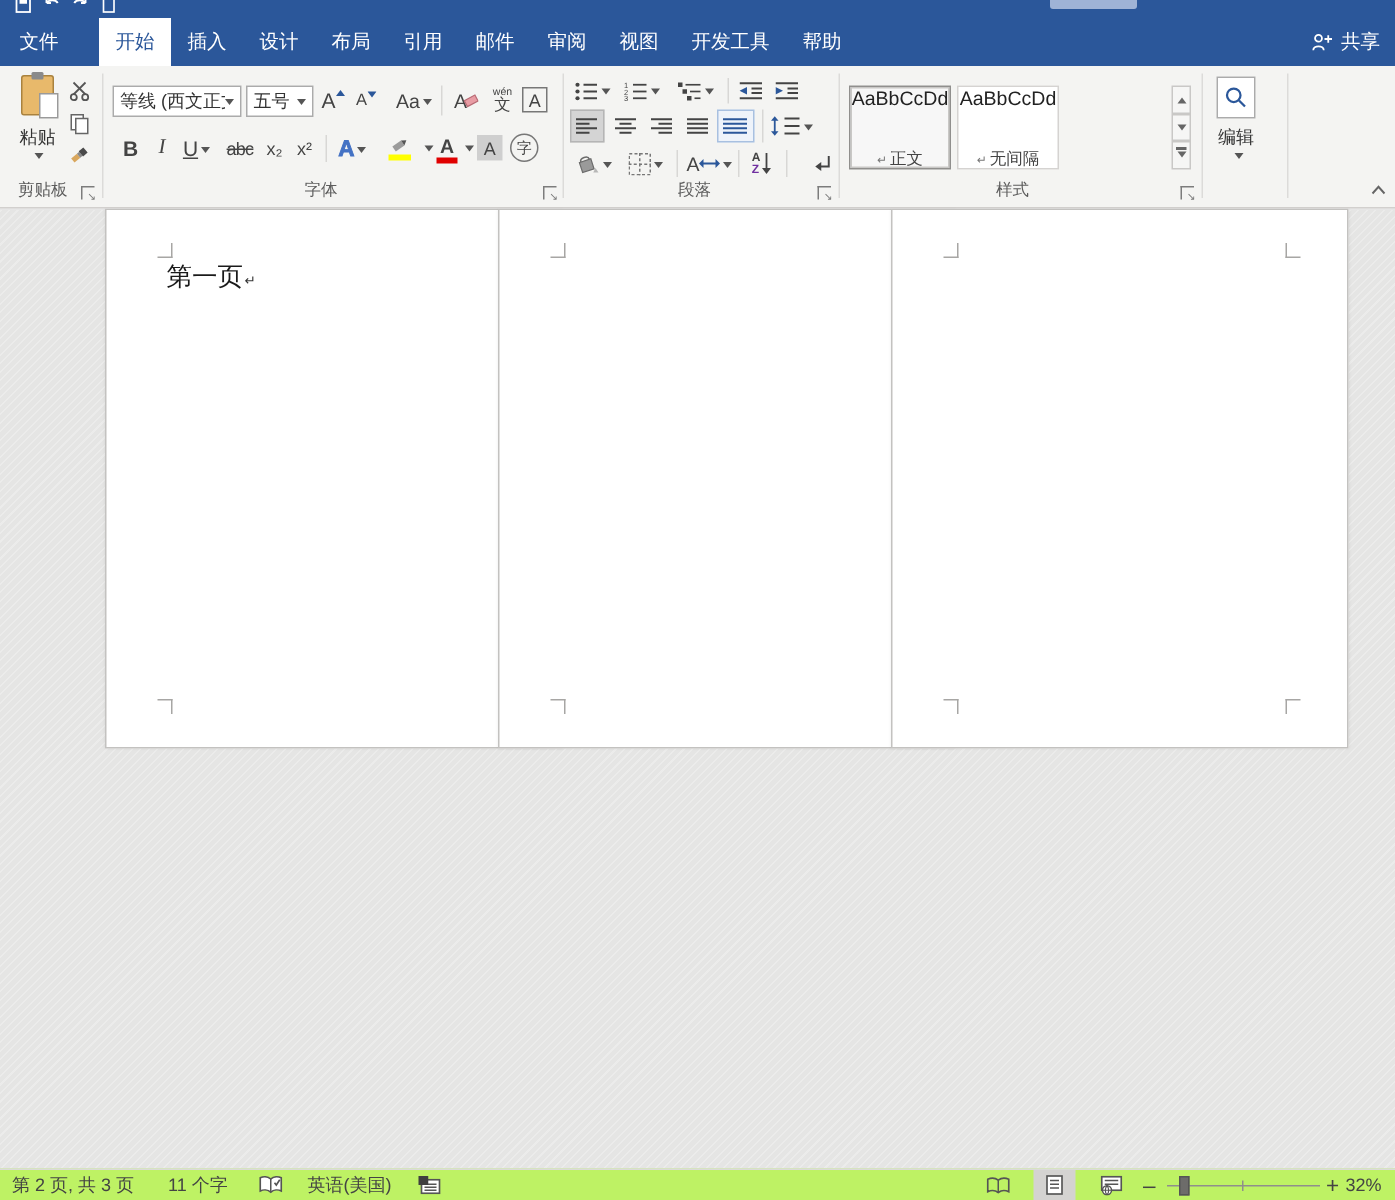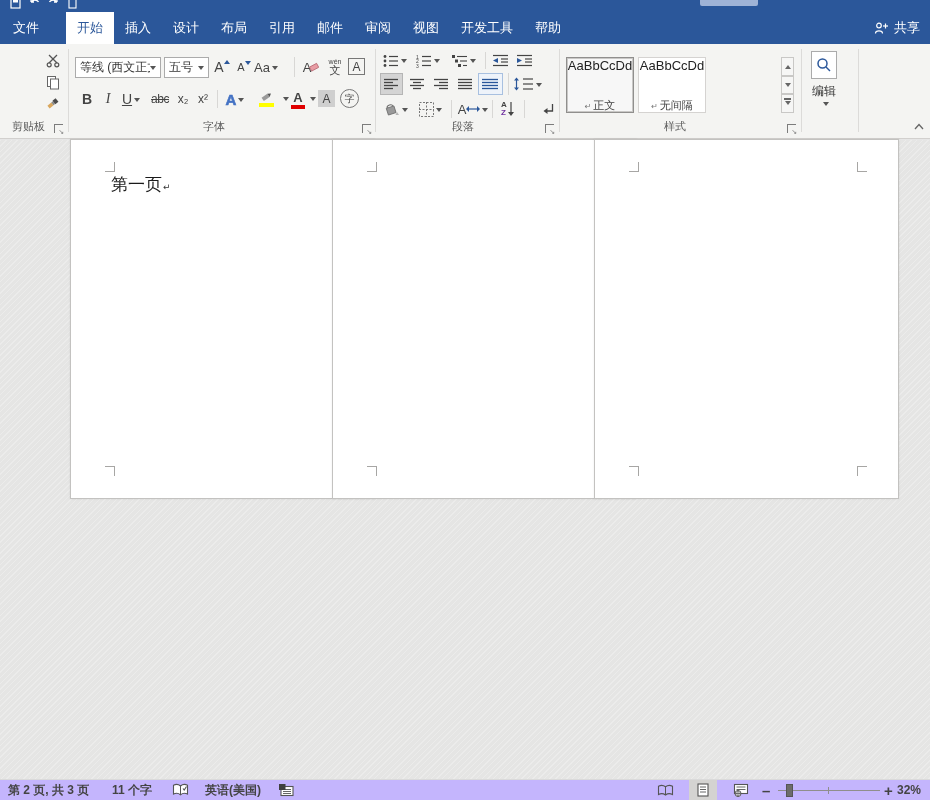--- a/index.html
+++ b/index.html
@@ -60,21 +60,21 @@
     background-image:repeating-linear-gradient(135deg, rgba(255,255,255,.25) 0 1px, transparent 1px 4px); }
   .page { position:absolute; top:139px; width:305px; height:360px; background:#fff; border:1px solid #c3c2c0; box-shadow:0 0 2px rgba(0,0,0,.08); }
   .cm { position:absolute; width:10px; height:10px; }
   .cm.tl { left:34px; top:22px;  border-right:1px solid #a7a6a4; border-bottom:1px solid #a7a6a4; }
   .cm.tr { right:31px; top:22px; border-left:1px solid #a7a6a4;  border-bottom:1px solid #a7a6a4; }
   .cm.bl { left:34px; bottom:22px;  border-right:1px solid #a7a6a4; border-top:1px solid #a7a6a4; }
   .cm.br { right:31px; bottom:22px; border-left:1px solid #a7a6a4;  border-top:1px solid #a7a6a4; }
   .ptext { position:absolute; left:40px; top:33px; font-size:17px; color:#1a1a1a; white-space:nowrap; }
   .ptext .pmark { font-size:9px; color:#333; margin-left:1px; }
   
-  .statusbar { position:absolute; left:0; right:0; bottom:0; height:21px; background:#c4b5fd; border-top:1px solid #dadada; font-size:12px; color:#444;font-weight:bold; }
+  .statusbar { position:absolute; left:0; right:0; bottom:0; height:21px; background:#bef264; border-top:1px solid #dadada; font-size:12px; color:#444; }
   .sb-item { position:absolute; top:0; height:20px; display:flex; align-items:center; }
   .viewbtn { position:absolute; top:0; height:20px; width:28px; display:flex; align-items:center; justify-content:center; }
   .viewbtn.sel { background:#d4d3d1; }
   .ztrack { position:absolute; left:778px; top:10px; width:102px; height:1px; background:#8f8e8c; }
   .ztick { position:absolute; left:828px; top:7px; width:1px; height:7px; background:#8f8e8c; }
   .zhandle { position:absolute; left:786px; top:4px; width:7px; height:13px; background:#6d6c6a; border:1px solid #555; }
 </style>
 </head>
 <body>
 
@@ -124,20 +124,28 @@
       <circle cx="5" cy="4.5" r="2.3" fill="none" stroke="#fff" stroke-width="1.2"></circle>
       <path d="M1.5 12.5 C1.5 9 8.5 9 8.5 12.5" fill="none" stroke="#fff" stroke-width="1.2"></path>
       <line x1="11.5" y1="2.5" x2="11.5" y2="7.5" stroke="#fff" stroke-width="1.2"></line>
       <line x1="9" y1="5" x2="14" y2="5" stroke="#fff" stroke-width="1.2"></line>
     </svg>
   <span>共享</span>
 </div>
 
 <div class="ribbon">
 
+  <div class="paste">
+    <span class="clipb">
+        <span class="clipclip"></span>
+        <span class="clippage"></span>
+      </span>
+    <span class="plabel">粘贴</span>
+    <span class="car"></span>
+  </div>
   <div class="rbtn" style="left:44px;top:8px;width:18px;height:16px">
     <svg width="15" height="15">
         <line x1="3" y1="2" x2="11" y2="10" stroke="#555" stroke-width="1.2"></line>
         <line x1="11" y1="2" x2="3" y2="10" stroke="#555" stroke-width="1.2"></line>
         <circle cx="3.2" cy="11.8" r="2" fill="none" stroke="#555" stroke-width="1.2"></circle>
         <circle cx="10.8" cy="11.8" r="2" fill="none" stroke="#555" stroke-width="1.2"></circle>
       </svg>
   </div>
   <div class="rbtn" style="left:44px;top:30px;width:18px;height:16px">
     <svg width="14" height="15">
@@ -171,21 +179,21 @@
       <svg width="6" height="6" style="margin:-8px 0 0 0">
         <polygon points="3,0 6,4 0,4" fill="#2b579a"></polygon>
       </svg>
   </div>
   <div class="rbtn" style="left:234px;top:13px;width:20px;height:20px;font-size:11px">
     <span>A</span>
       <svg width="6" height="6" style="margin:-8px 0 0 0">
         <polygon points="0,1 6,1 3,5" fill="#2b579a"></polygon>
       </svg>
   </div>
-  <div class="rbtn" style="left:252px;top:13px;width:28px;height:20px;font-size:13px">
+  <div class="rbtn" style="left:262px;top:13px;width:28px;height:20px;font-size:13px">
     <span>Aa</span>
       <span class="car"></span>
   </div>
   <div class="sdiv" style="left:294px;top:13px;height:20px"></div>
   <div class="rbtn" style="left:300px;top:13px;width:22px;height:20px;font-size:13px">
     <span>A</span>
     <svg width="10" height="10" style="margin-left:-2px">
         <rect x="1" y="3" width="8" height="4.5" fill="#e89ca4" stroke="#b86a74" stroke-width="0.8" transform="rotate(-28 5 5)"></rect>
       </svg>
   </div>

